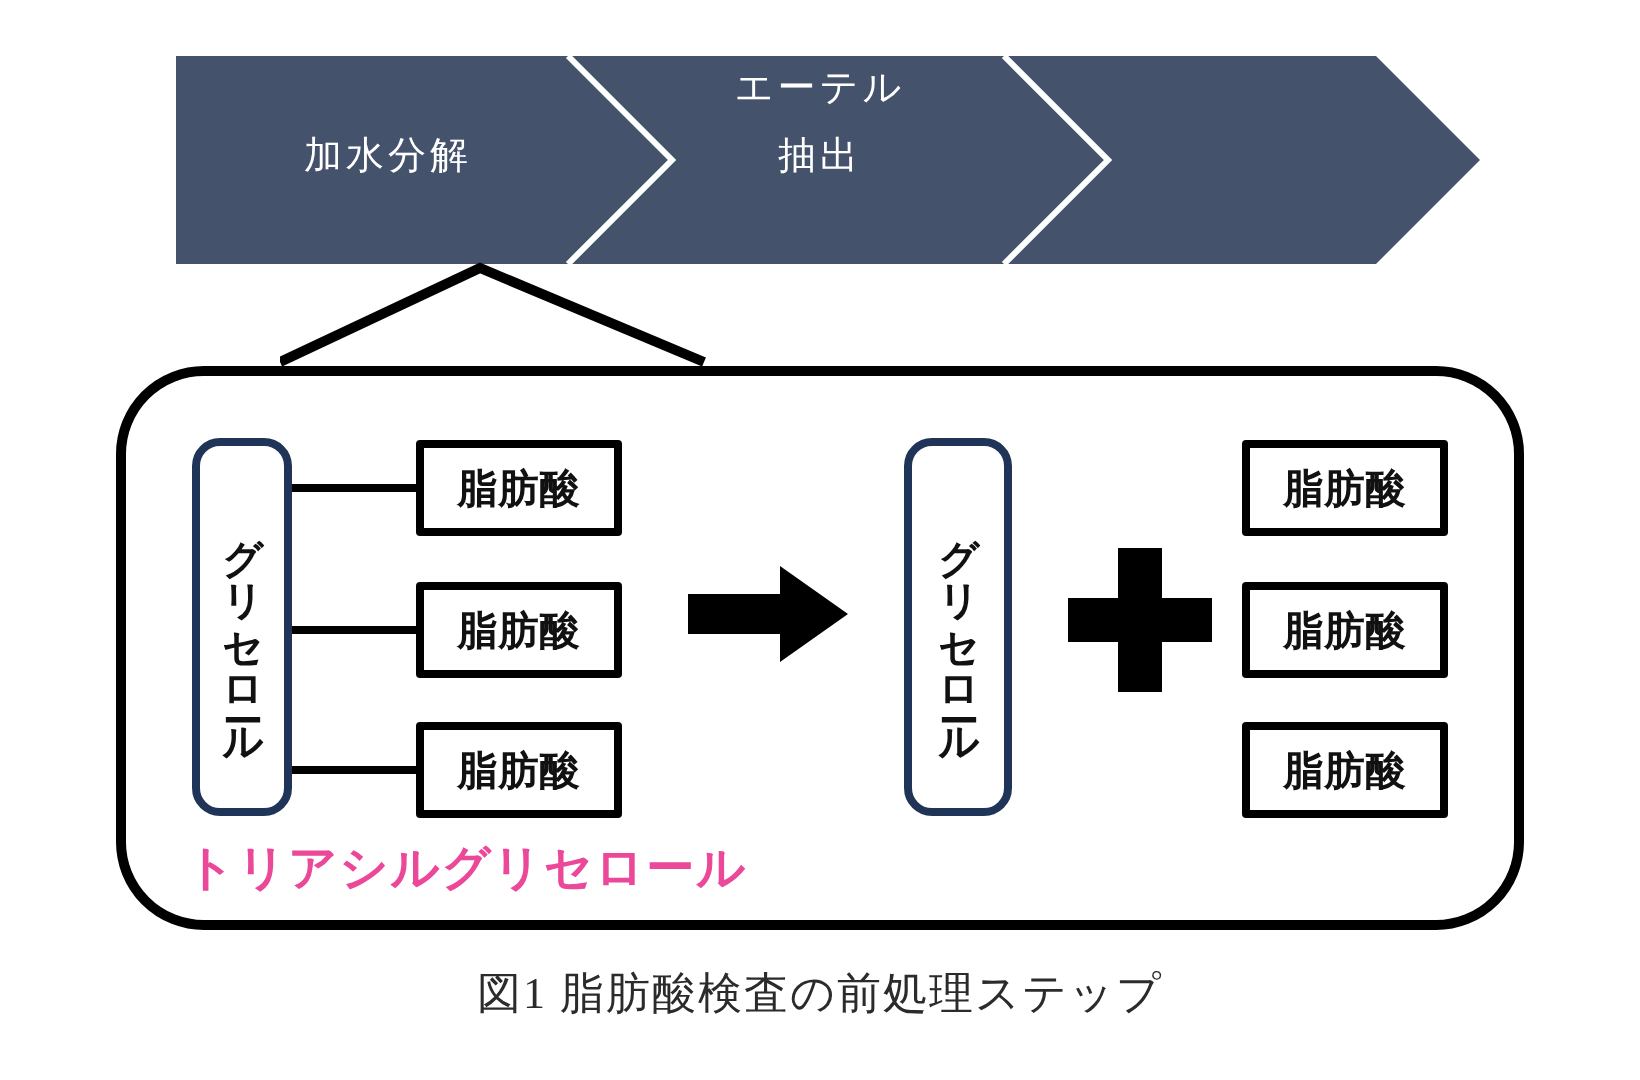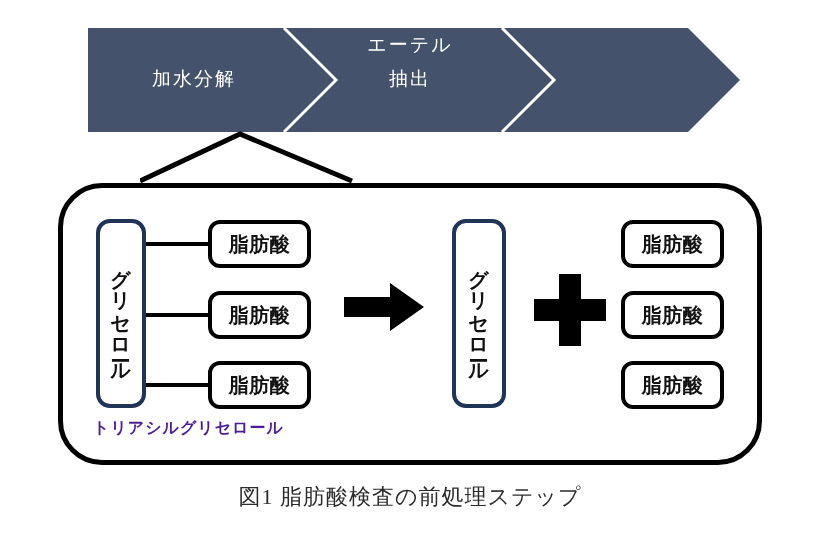--- a/index.html
+++ b/index.html
@@ -62,21 +62,21 @@
     line-height:1;
   }
   .gly-left{left:96px;top:219px;width:50px;height:189px;}
   .gly-right{left:452px;top:219px;width:54px;height:189px;}
 
   
   .fa{
     position:absolute;
     width:103px;height:48px;
     border:4px solid #000000;
-    border-radius:12px;
+    border-radius:2px;
     background:#ffffff;
     box-sizing:border-box;
     display:flex;align-items:center;justify-content:center;
     font-family:"Liberation Serif", serif;
     font-weight:bold;
     font-size:20px;
     color:#111111;
     letter-spacing:0.5px;
   }
   .fa-l0{left:208px;top:220px;}
@@ -95,23 +95,23 @@
   
   .big-arrow{position:absolute;left:344px;top:283px;}
   
   .plus-sign{position:absolute;left:534px;top:274px;}
 
   
   .tag-label{
     position:absolute;left:93px;top:418px;
     font-family:Liberation Sans, sans-serif;
     font-weight:bold;
-    font-size:16px;
+    font-size:24px;
     letter-spacing:1px;
-    color:#4c1d95;
+    color:#ec4899;
     white-space:nowrap;
   }
 
   
   .caption{
     position:absolute;left:0;top:482px;width:820px;
     text-align:center;
     font-family:"Liberation Serif", serif;
     font-size:22px;
     letter-spacing:1px;

